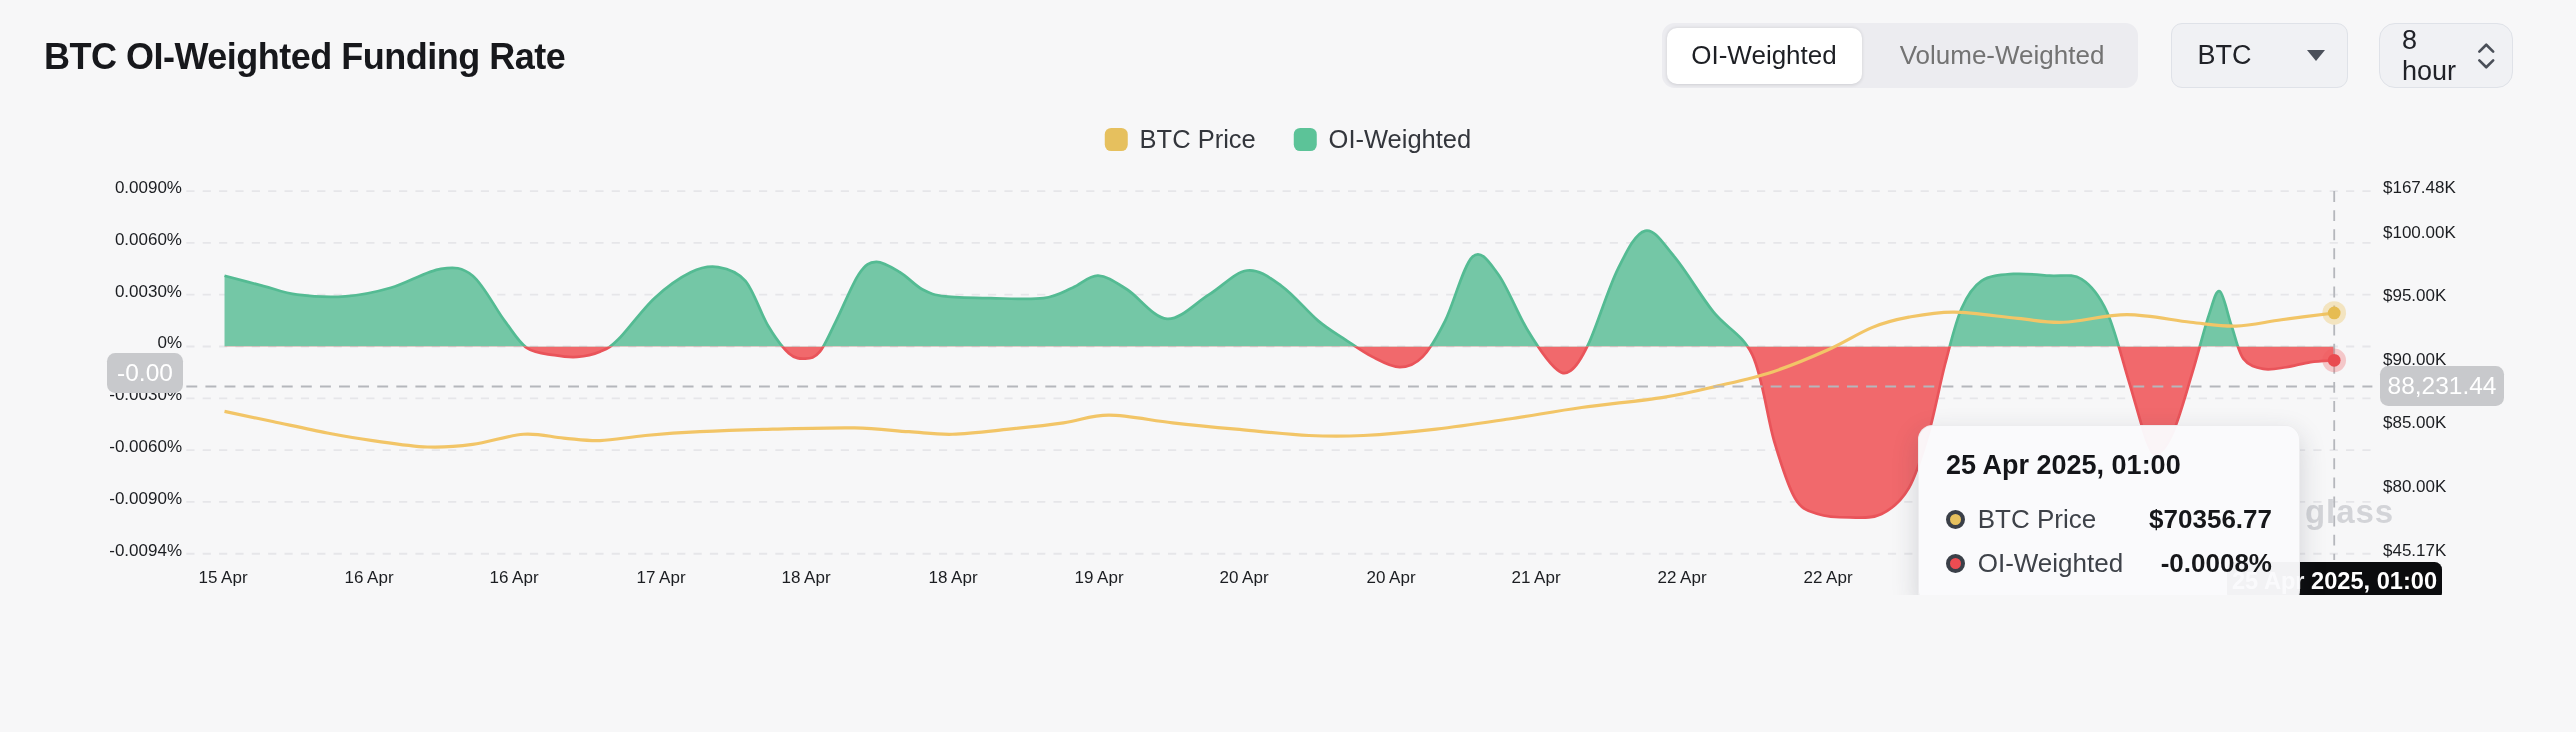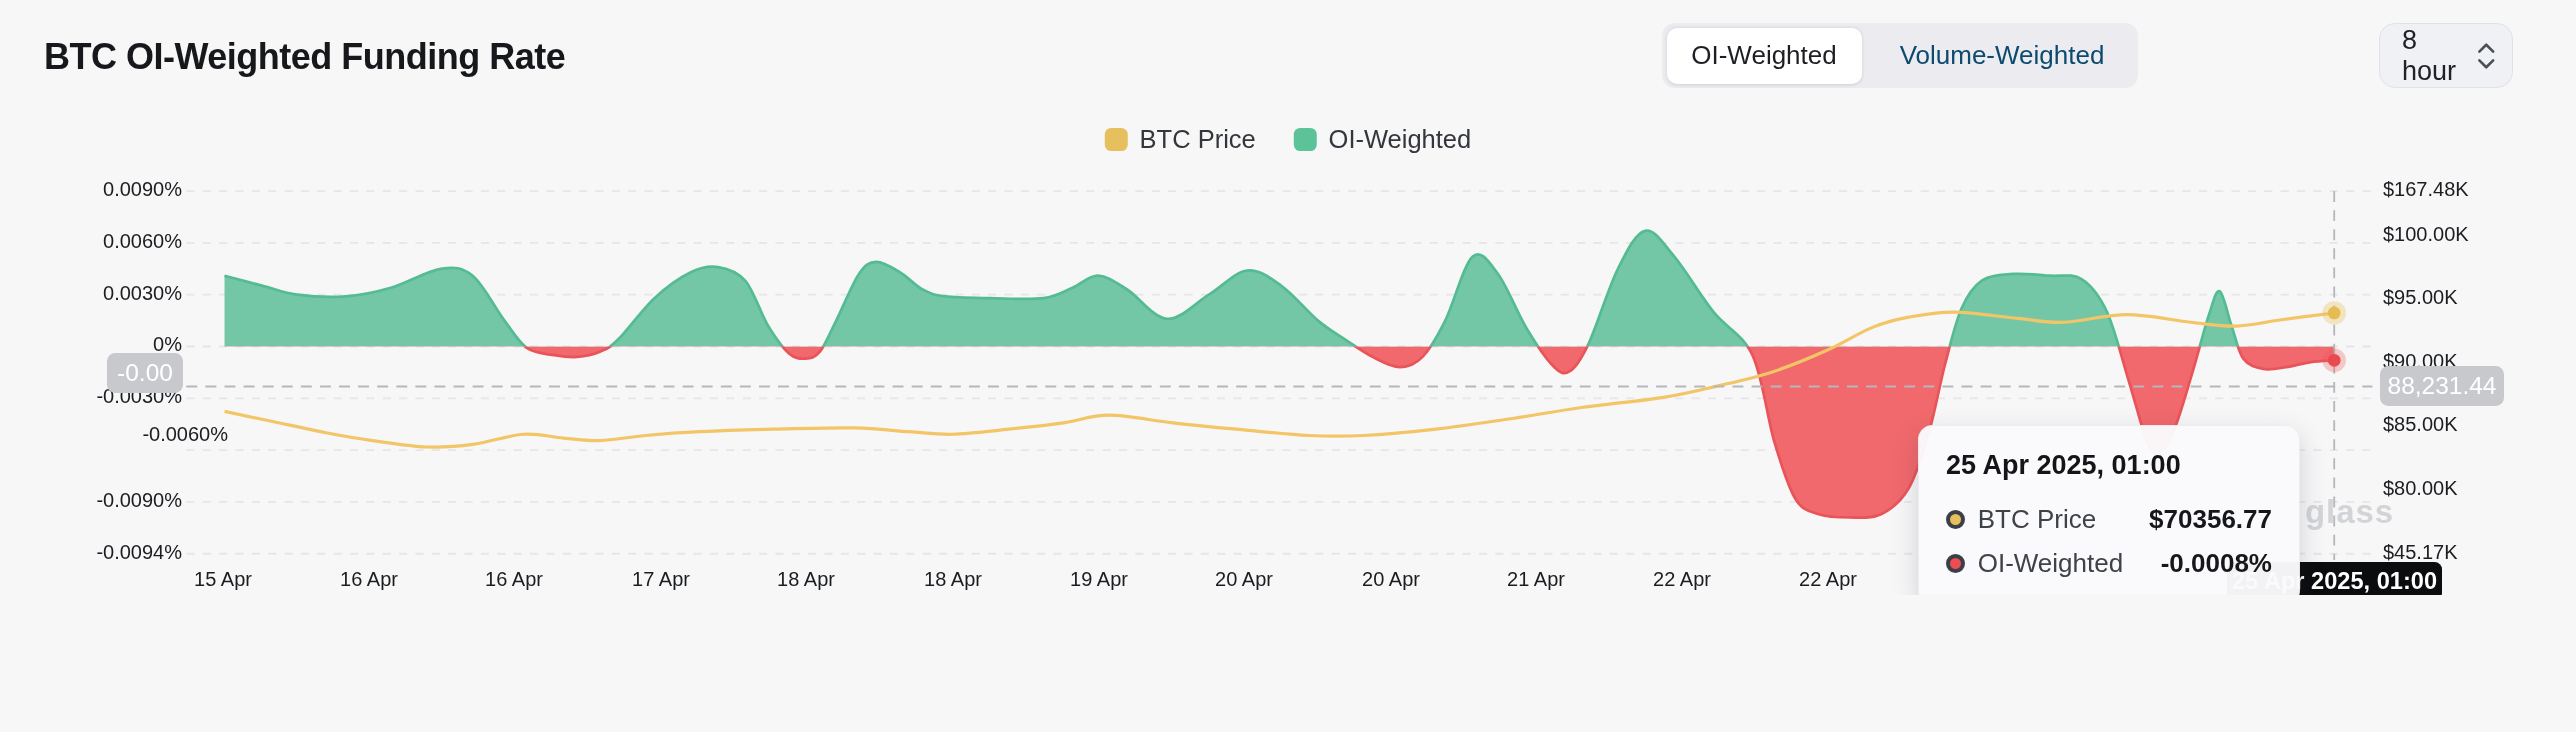--- a/index.html
+++ b/index.html
@@ -3,37 +3,37 @@
 <meta charset="utf-8">
 <style>
   html,body{margin:0;padding:0;background:#f7f7f8;}
   #stage{position:relative;width:2576px;height:595px;background:#f7f7f8;overflow:hidden;
          font-family:"Liberation Sans", sans-serif;}
   
   .page-title{position:absolute;left:44px;top:36px;font-size:36px;font-weight:700;color:#17181c;letter-spacing:-0.5px;}
   .seg{position:absolute;left:1662px;top:23px;width:476px;height:65px;background:#ececf0;border-radius:12.7px;
        display:flex;align-items:center;padding:0;box-sizing:border-box;}
   .seg-opt{height:56px;margin:4.5px;border-radius:10px;display:flex;align-items:center;justify-content:center;
-           font-size:26px;color:#0c4a6e;cursor:pointer;white-space:nowrap;}
+           font-size:26px;color:#737373;cursor:pointer;white-space:nowrap;}
   .seg-opt.active{background:#ffffff;color:#1d1f24;font-weight:500;box-shadow:0 0.9px 3.6px rgba(20,22,30,.14);width:195px;}
   .seg-opt.inactive{flex:1;}
   .selbox{position:absolute;top:23px;height:65px;background:#f0f1f4;border:1.8px solid #dfe2e8;border-radius:11px;
           box-sizing:border-box;display:flex;align-items:center;justify-content:space-between;cursor:pointer;}
   .selbox .sel-label{font-size:27px;color:#202228;font-weight:500;}
   #coin-select{left:2171px;width:177px;padding:0 22px 0 25.5px;}
   #interval-select{left:2379px;width:134px;padding:0 14.5px 0 22px;border-radius:16px;}
   .caret-down{width:0;height:0;border-left:9px solid transparent;border-right:9px solid transparent;
               border-top:11px solid #4b505a;margin-left:12.7px;}
   
   .legend{position:absolute;left:50%;top:125px;transform:translateX(-50%);display:flex;gap:38px;z-index:5;}
   .legend-item{display:flex;align-items:center;gap:11.8px;cursor:pointer;}
   .legend-swatch{width:23px;height:23px;border-radius:6.4px;}
   .legend-label{font-size:25.5px;color:#33363c;}
   
-  .ax{position:absolute;font-size:20px;color:#1b1d21;line-height:1;z-index:4;}
+  .ax{position:absolute;font-size:17px;color:#1b1d21;line-height:1;z-index:4;}
   .ax-left{left:0;width:182px;text-align:right;}
   .ax-right{left:2383px;text-align:left;}
   .ax-x{transform:translateX(-50%);top:569px;}
   
   #chart-svg{position:absolute;left:0;top:0;z-index:2;}
   
   .axis-badge{position:absolute;background:#c8c9cc;color:#ffffff;border-radius:8.2px;font-size:24.5px;font-weight:500;
               display:flex;align-items:center;justify-content:center;z-index:10;}
   #badge-left{left:107px;top:353px;width:76px;height:40px;}
   #badge-right{left:2380px;top:366px;width:124px;height:40px;}
@@ -63,20 +63,24 @@
 
 <div id="stage">
 
   <div class="page-title">BTC OI-Weighted Funding Rate</div>
 
   <div class="seg">
     <div class="seg-opt active">OI-Weighted</div>
     <div class="seg-opt inactive">Volume-Weighted</div>
   </div>
 
+  <div class="selbox" id="coin-select">
+    <span class="sel-label">BTC</span>
+    <span class="caret-down"></span>
+  </div>
 
   <div class="selbox" id="interval-select">
     <span class="sel-label">8 hour</span>
     <svg width="23.6" height="36" viewBox="0 0 26 40">
       <path d="M5 15 L13 7 L21 15" fill="none" stroke="#4a4f58" stroke-width="3" stroke-linecap="round" stroke-linejoin="round"></path>
       <path d="M5 25 L13 33 L21 25" fill="none" stroke="#4a4f58" stroke-width="3" stroke-linecap="round" stroke-linejoin="round"></path>
     </svg>
   </div>
 
   <div class="legend" id="legend">
@@ -123,21 +127,21 @@
       <rect x="212" y="660" width="2271" height="110" fill="rgba(130,132,140,0.08)"></rect>
       <rect x="2483" y="660" width="128" height="110" fill="rgba(98,124,222,0.10)"></rect>
     </svg>
 
   <div id="axis-labels">
       <div class="ax ax-left" style="top: 179px;">0.0090%</div>
       <div class="ax ax-left" style="top: 231px;">0.0060%</div>
       <div class="ax ax-left" style="top: 283px;">0.0030%</div>
       <div class="ax ax-left" style="top: 334px;">0%</div>
       <div class="ax ax-left" style="top: 386px;">-0.0030%</div>
-      <div class="ax ax-left" style="top: 424px; padding-left: 46px;">-0.0060%</div>
+      <div class="ax ax-left" style="top: 438px;">-0.0060%</div>
       <div class="ax ax-left" style="top: 490px;">-0.0090%</div>
       <div class="ax ax-left" style="top: 542px;">-0.0094%</div>
       <div class="ax ax-right" style="top: 179px;">$167.48K</div>
       <div class="ax ax-right" style="top: 224px;">$100.00K</div>
       <div class="ax ax-right" style="top: 287px;">$95.00K</div>
       <div class="ax ax-right" style="top: 351px;">$90.00K</div>
       <div class="ax ax-right" style="top: 414px;">$85.00K</div>
       <div class="ax ax-right" style="top: 478px;">$80.00K</div>
       <div class="ax ax-right" style="top: 542px;">$45.17K</div>
       <div class="ax ax-x" style="left: 223px;">15 Apr</div>

